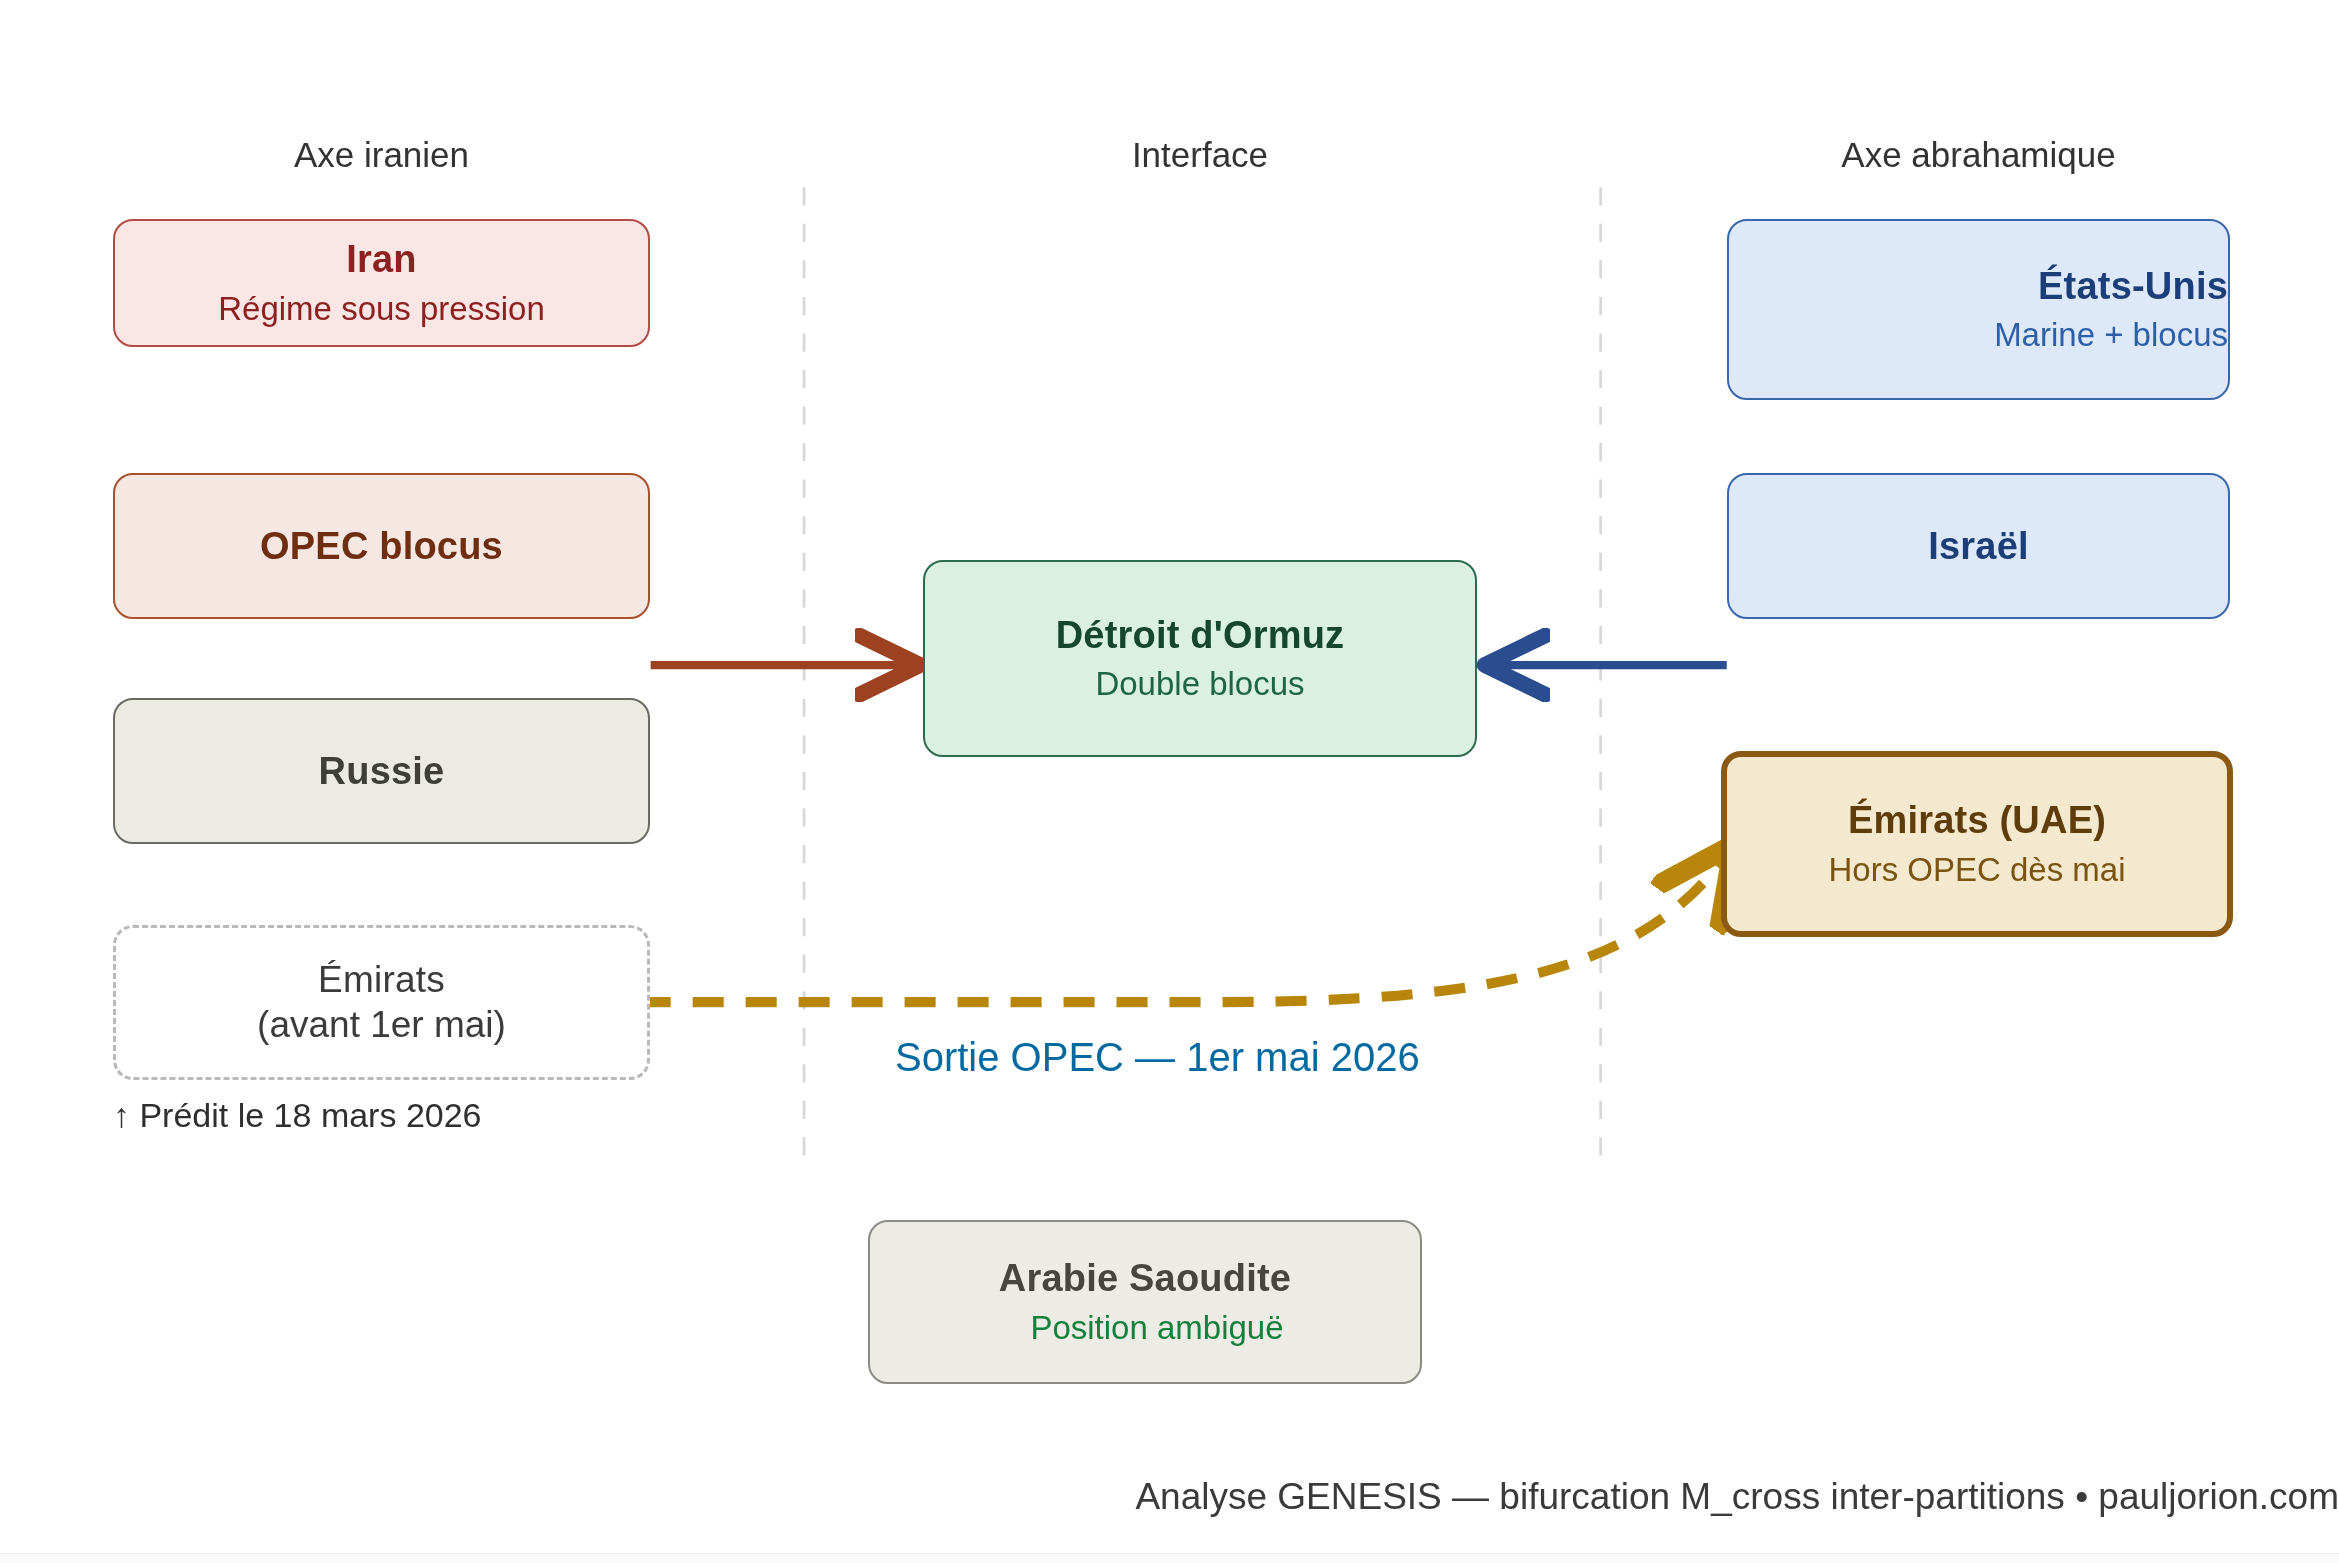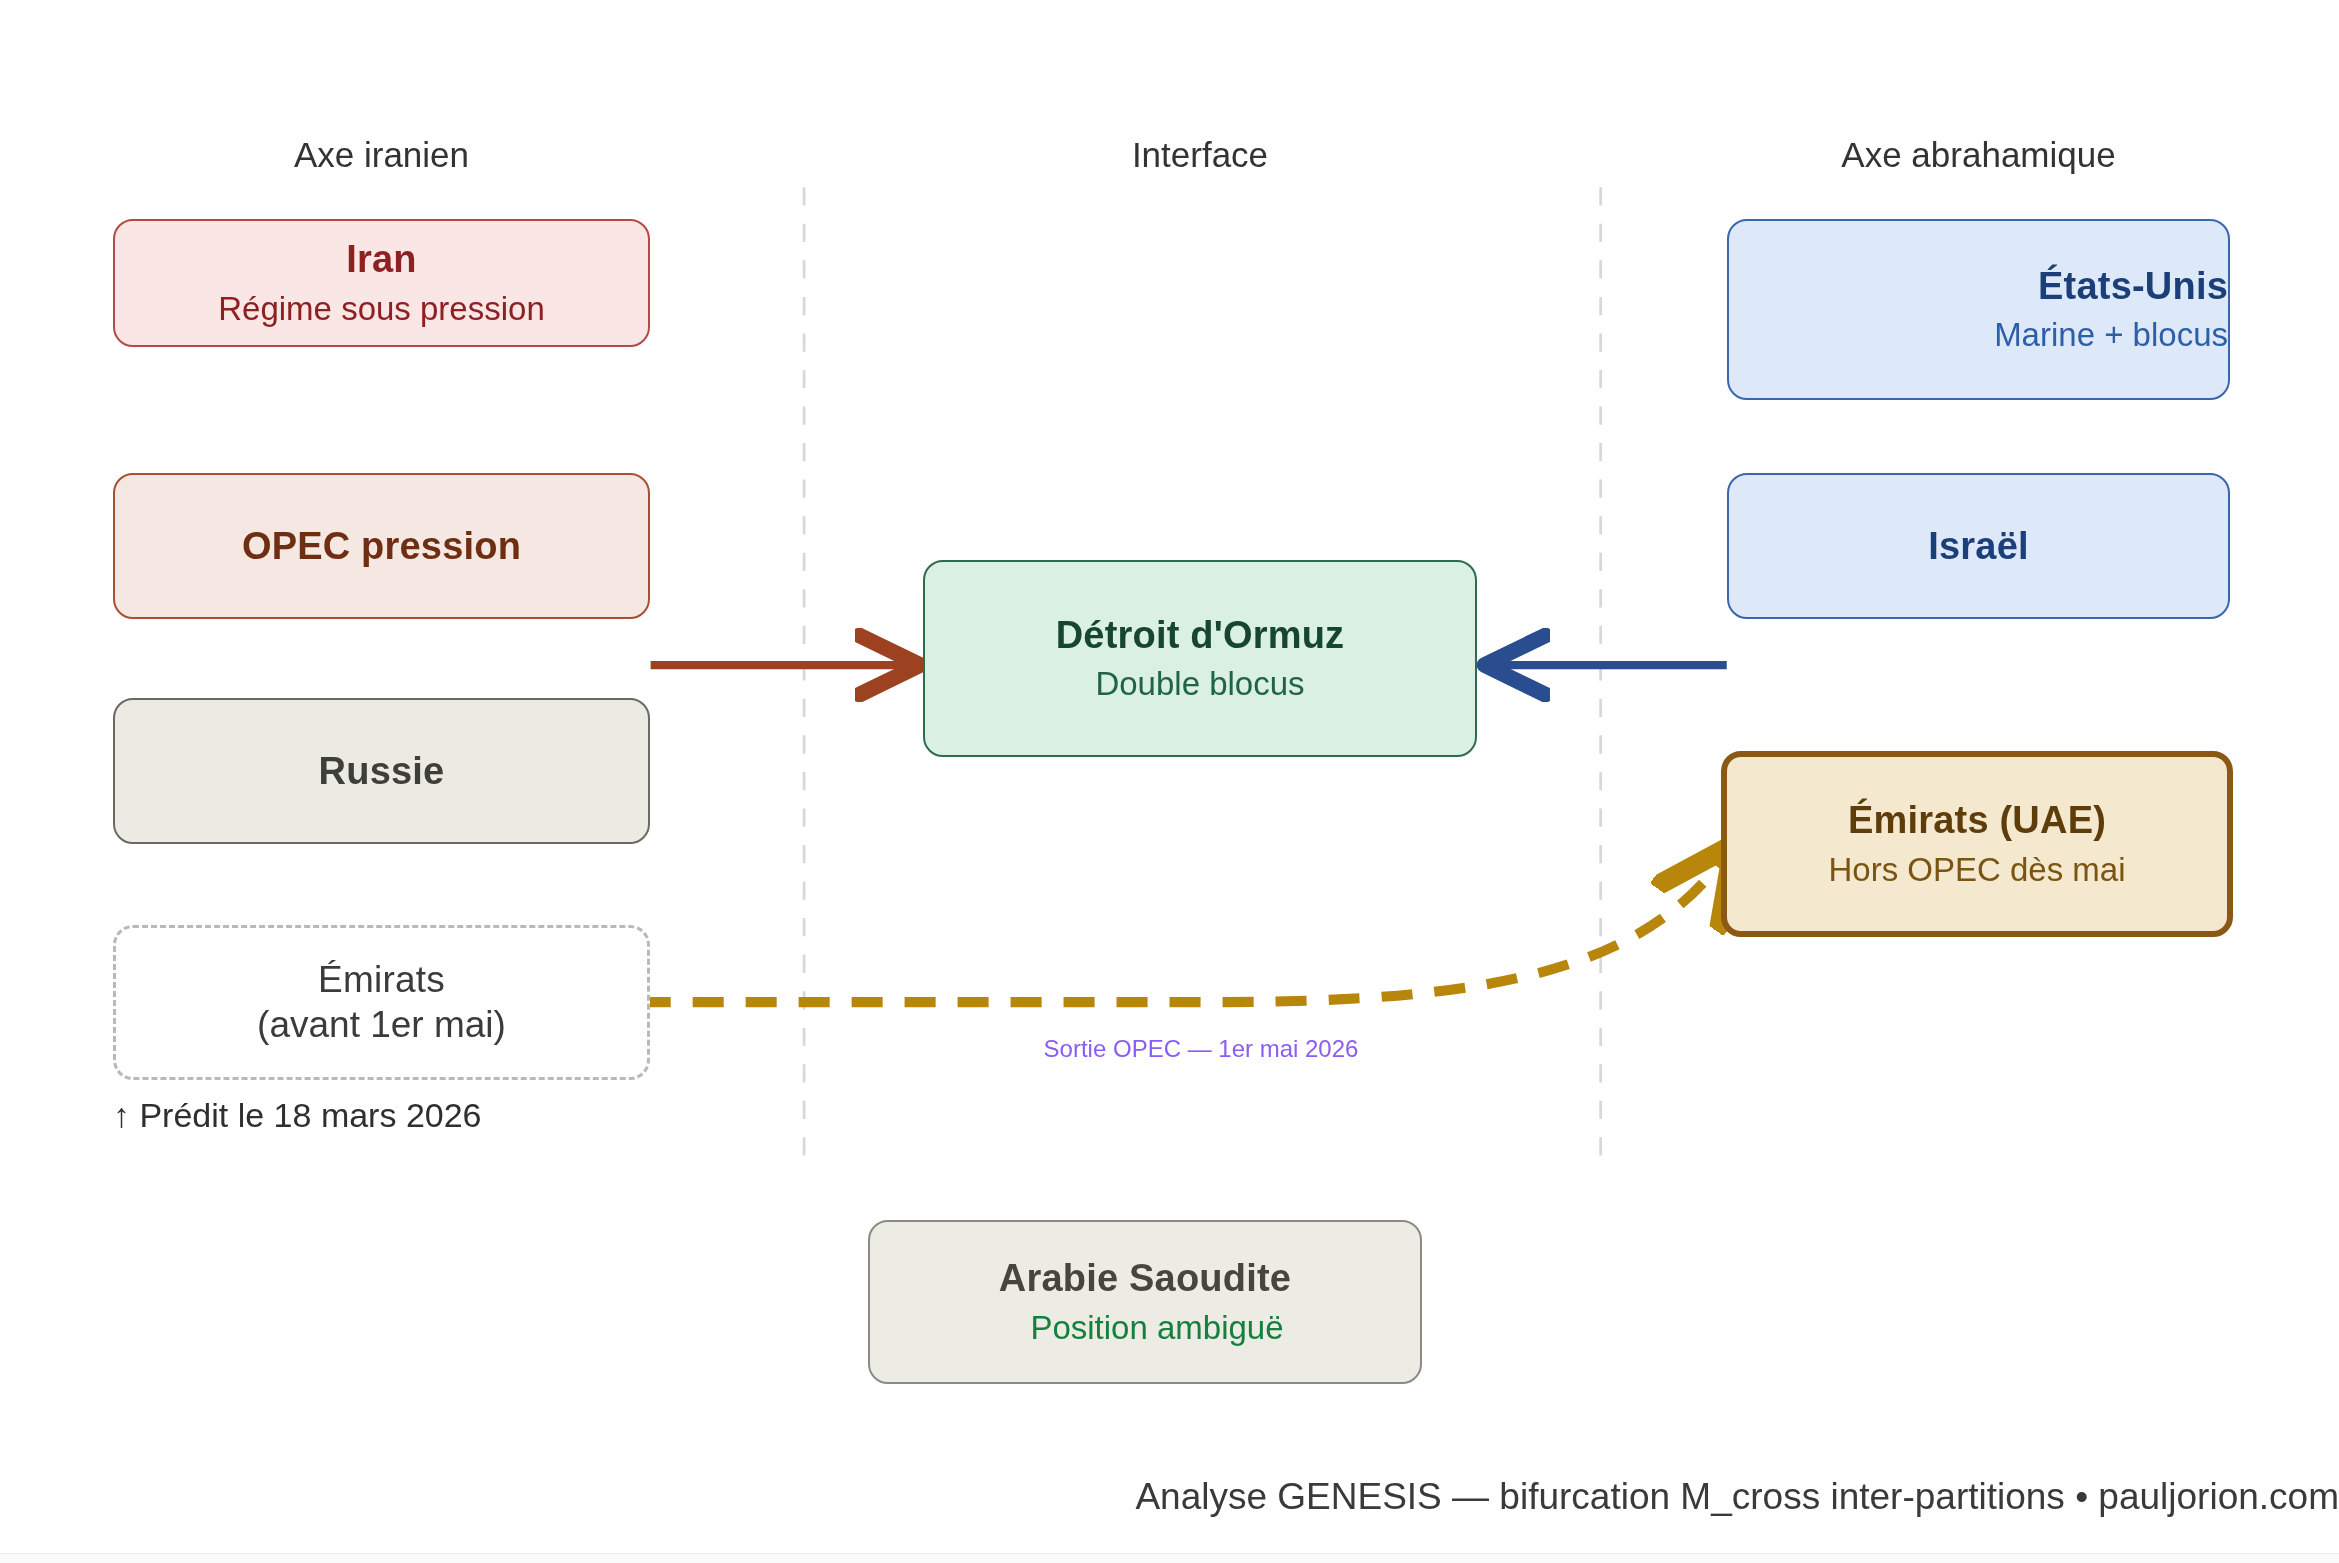--- a/index.html
+++ b/index.html
@@ -68,24 +68,23 @@
   .n-ksa .sub  { color:#15803d;margin-left:24px; }
 
   .note {
     position: absolute;
     font-size: 34px;
     color: #2f2f2f;
     white-space: nowrap;
   }
   .edge-label {
     position: absolute;
-    font-size: 24px;
-    color: #8b5cf6;
+    font-size: 40px;
+    color: #0369a1;
     white-space: nowrap;
-    text-align: center;
   }
   .footer {
     position: absolute;
     font-size: 37px;
     color: #3a3a3a;
     white-space: nowrap;
     text-align: right;
     width: 100%;
     left: 0;
   }
@@ -128,21 +127,21 @@
 <div class="col-header" style="left:113px; top:135px; width:537px;">Axe iranien</div>
 <div class="col-header" style="left:923px; top:135px; width:554px;">Interface</div>
 <div class="col-header" style="left:1727px; top:135px; width:503px;">Axe abrahamique</div>
 
 <div class="node n-iran" style="left:113px; top:219px; width:537px; height:128px;">
   <div class="title">Iran</div>
   <div class="sub">Régime sous pression</div>
 </div>
 
 <div class="node n-opec" style="left:113px; top:473px; width:537px; height:146px;">
-  <div class="title">OPEC pression</div>
+  <div class="title">OPEC blocus</div>
 </div>
 
 <div class="node n-russie" style="left:113px; top:698px; width:537px; height:146px;">
   <div class="title">Russie</div>
 </div>
 
 <div class="node n-uae-old" style="left:113px; top:925px; width:537px; height:155px;">
   <div class="title">Émirats</div>
   <div class="line2">(avant 1er mai)</div>
 </div>

